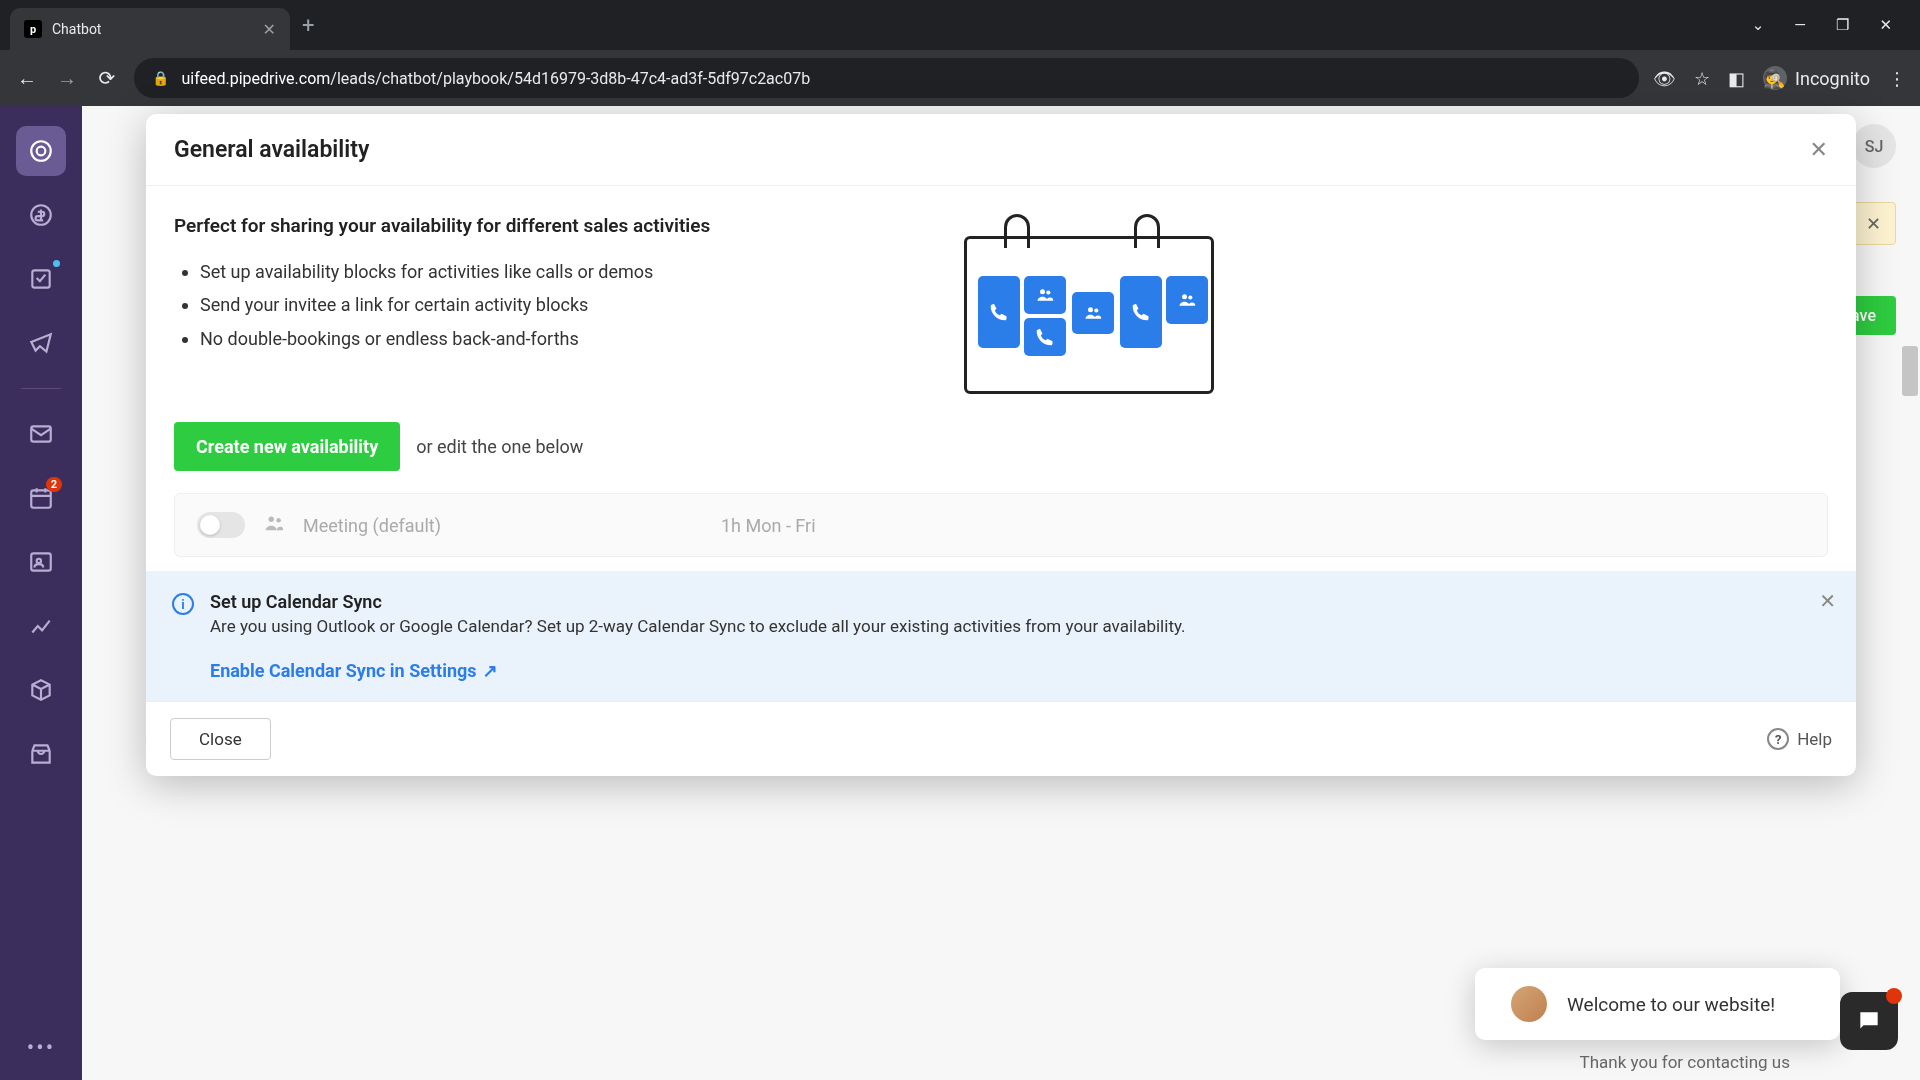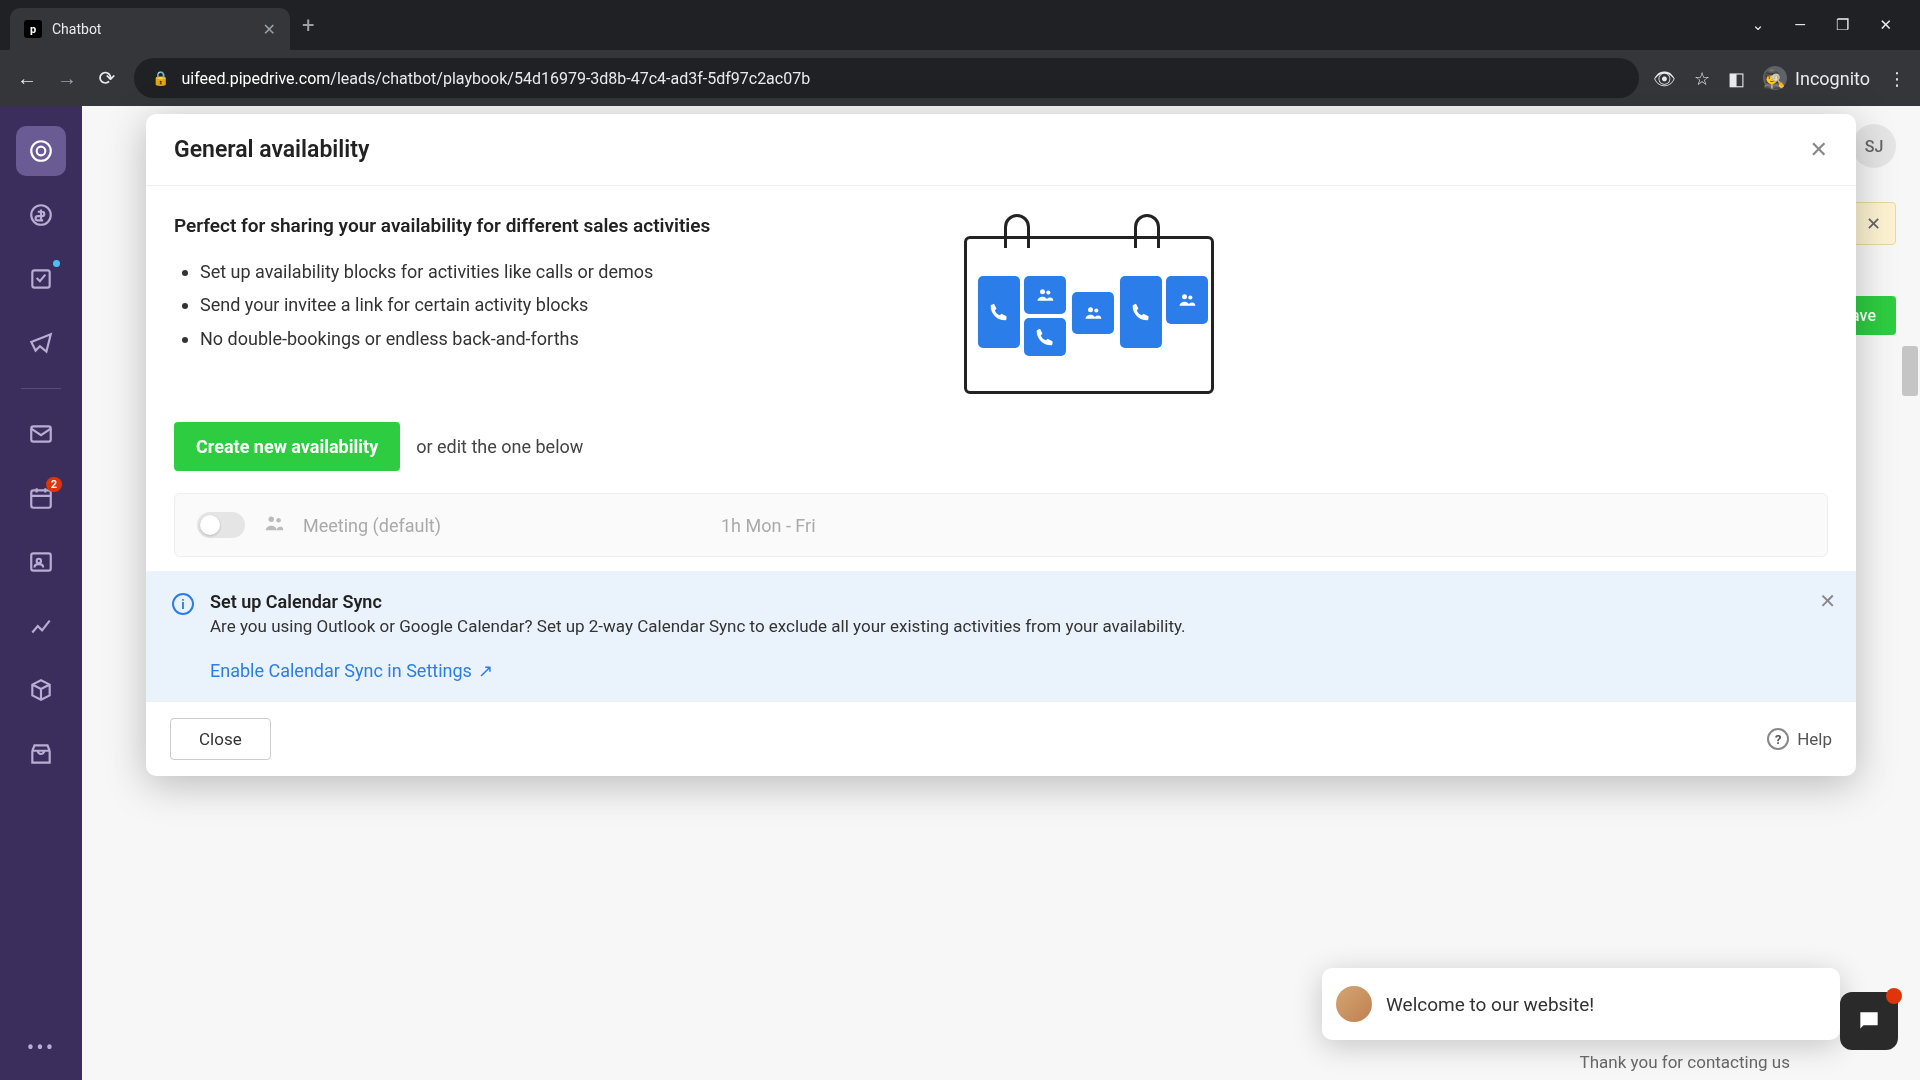--- a/index.html
+++ b/index.html
@@ -62,27 +62,27 @@
 .toggle::after{content:"";position:absolute;left:3px;top:3px;width:20px;height:20px;background:#fff;border-radius:50%;box-shadow:0 1px 3px rgba(0,0,0,0.2)}
 .meet-icon{color:#bbb}
 .meet-name{color:#aaa;font-size:18px;flex:0 0 400px}
 .meet-date{color:#aaa;font-size:18px;flex:0 0 460px}
 .meet-sched{color:#aaa;font-size:18px}
 .info-banner{background:#eaf3fb;padding:20px 26px;display:flex;gap:16px;position:relative}
 .info-icon{width:22px;height:22px;border:2px solid #2b7de9;border-radius:50%;display:flex;align-items:center;justify-content:center;color:#2b7de9;font-size:13px;font-weight:bold;flex-shrink:0;margin-top:2px}
 .info-body{flex:1}
 .info-title{font-size:18px;font-weight:600;color:#222;margin-bottom:4px}
 .info-desc{font-size:17px;color:#333;margin-bottom:24px}
-.info-link{font-size:18px;font-weight:400;color:#2b7de9;cursor:pointer;display:inline-flex;gap:6px}
+.info-link{font-size:18px;font-weight:700;color:#2b7de9;cursor:pointer;display:inline-flex;gap:6px}
 .info-x{position:absolute;top:18px;right:20px;font-size:20px;color:#888;cursor:pointer}
 .modal-foot{border-top:1px solid #eee;padding:16px 24px;display:flex;align-items:center;justify-content:space-between}
 .close-btn{background:#fff;border:1px solid #ccc;padding:10px 28px;border-radius:4px;font-size:17px;cursor:pointer;color:#333}
 .help-link{display:flex;align-items:center;gap:8px;color:#555;font-size:17px;cursor:pointer}
 .help-q{width:22px;height:22px;border:2px solid #888;border-radius:50%;display:flex;align-items:center;justify-content:center;font-size:13px;font-weight:bold}
-.chat-pop{position:absolute;bottom:40px;right:80px;width:518px;background:#fff;border-radius:10px;box-shadow:0 6px 30px rgba(0,0,0,0.2);padding:18px 14px;display:flex;align-items:center;gap:14px}
+.chat-pop{position:absolute;bottom:40px;right:80px;width:365px;background:#fff;border-radius:10px;box-shadow:0 6px 30px rgba(0,0,0,0.2);padding:18px 36px;display:flex;align-items:center;gap:20px}
 .chat-av{width:36px;height:36px;border-radius:50%;background:linear-gradient(135deg,#d4a574,#c08050)}
 .chat-txt{font-size:19px;color:#333}
 .chat-thank{position:absolute;bottom:8px;right:130px;font-size:17px;color:#666}
 .chat-fab{position:absolute;bottom:30px;right:22px;width:58px;height:58px;background:#2a2a2a;border-radius:12px;display:flex;align-items:center;justify-content:center;color:#fff;cursor:pointer}
 .chat-fab-dot{position:absolute;top:-4px;right:-4px;width:16px;height:16px;background:#e0350b;border-radius:50%}
 .scrollbar{position:absolute;top:240px;right:2px;width:16px;height:50px;background:#c5c5c5;border-radius:3px}
 </style>
 </head>
 <body>
 

